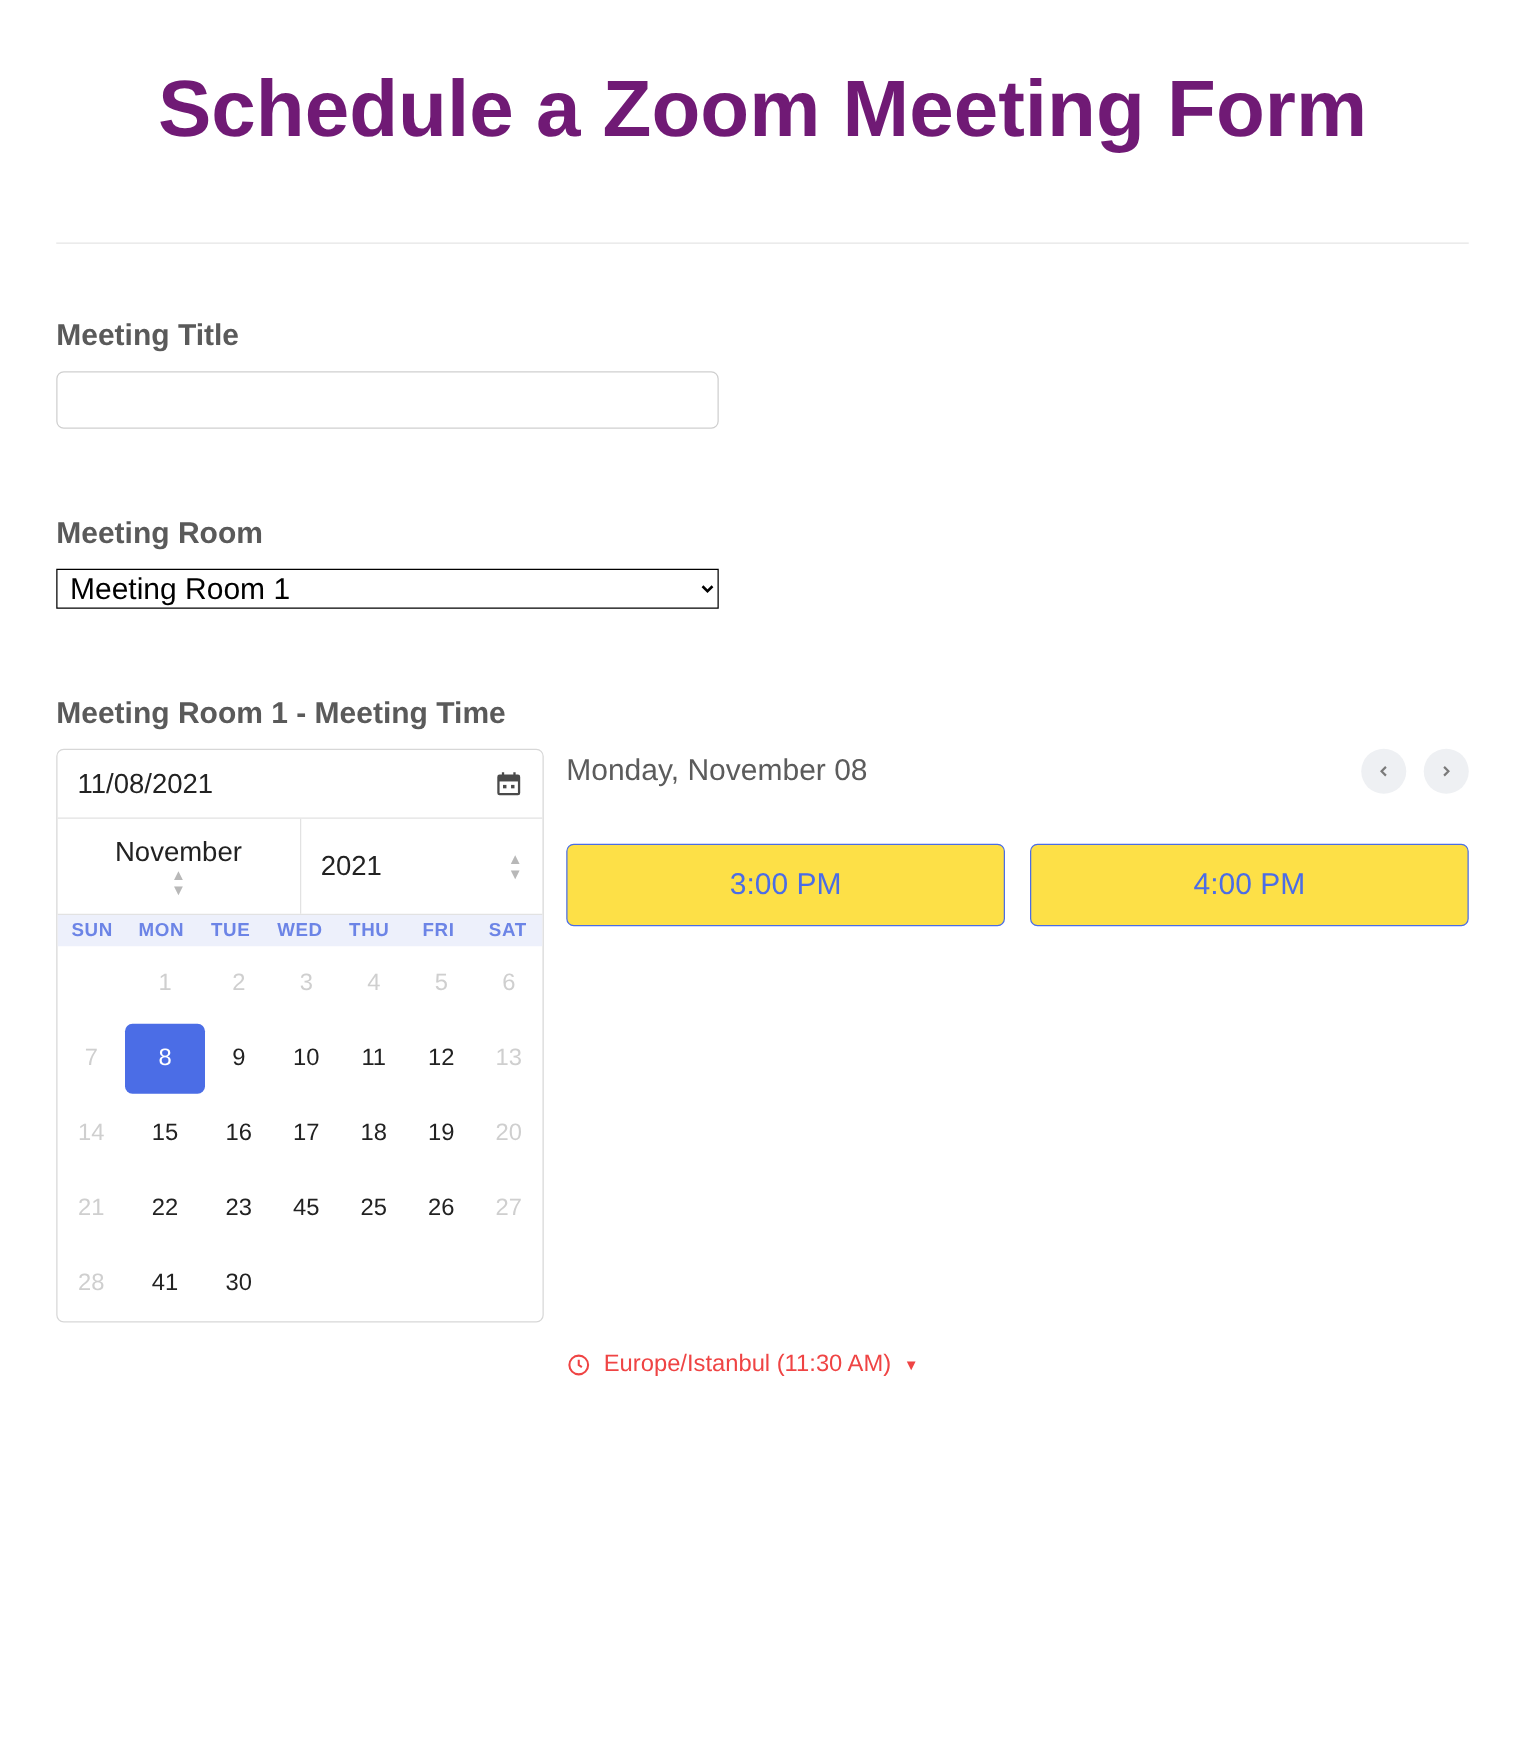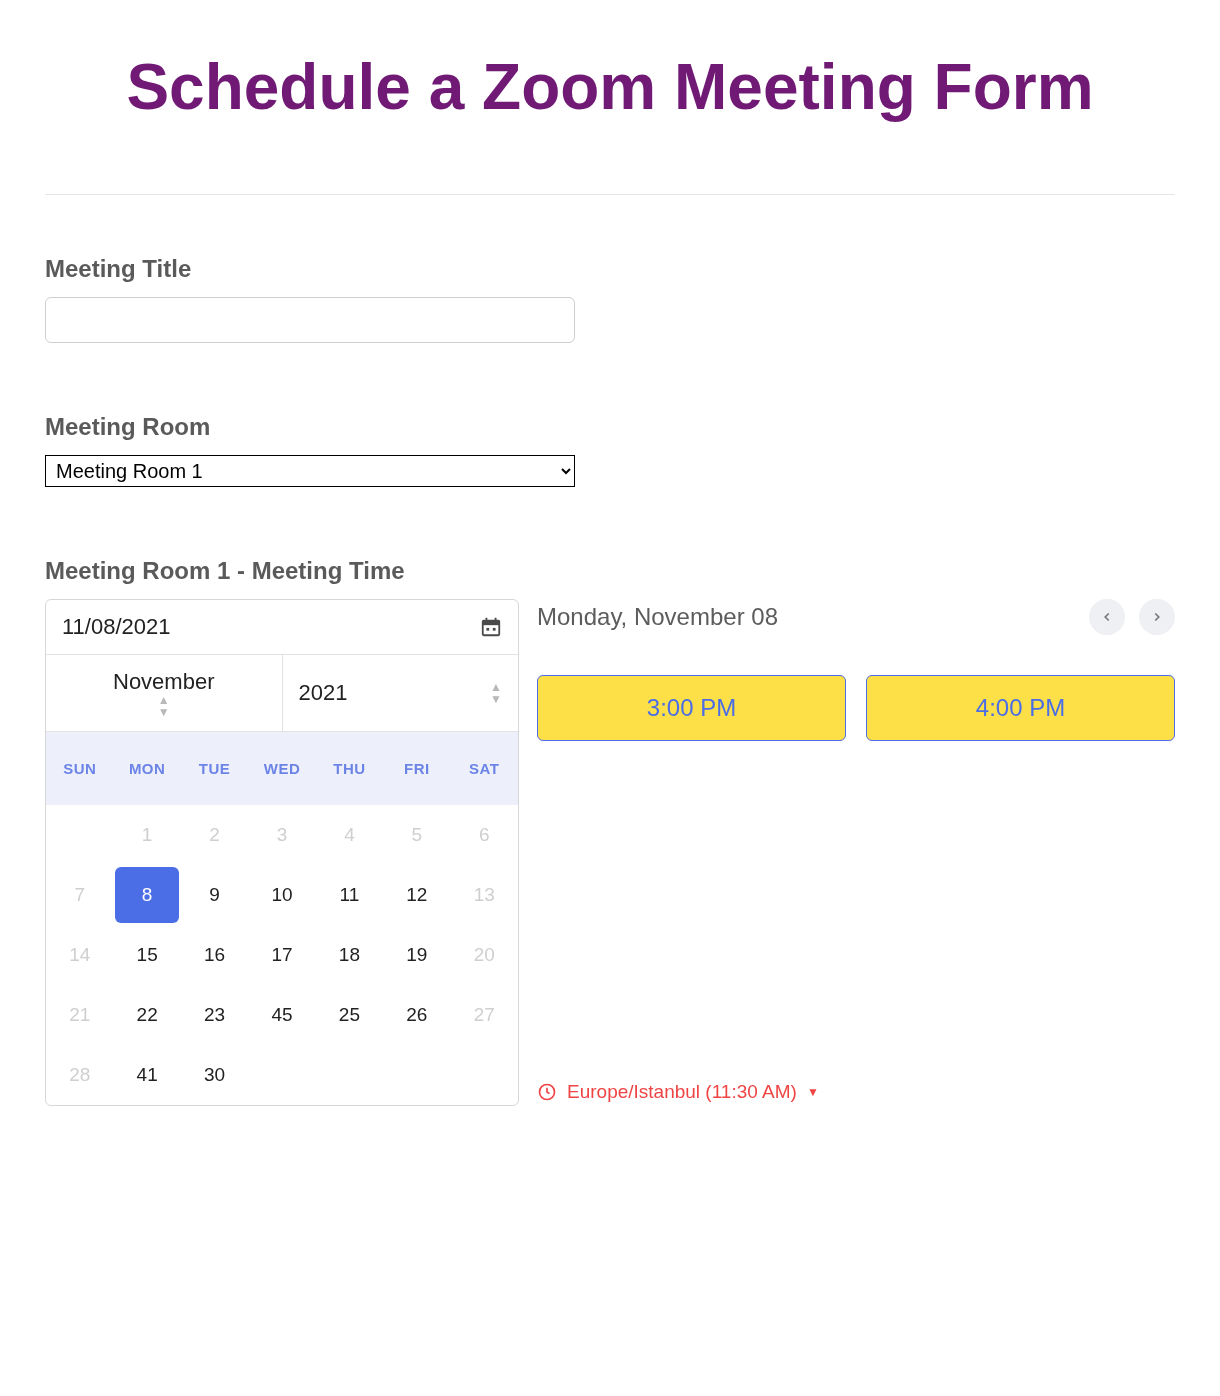--- a/index.html
+++ b/index.html
@@ -38,35 +38,35 @@
     border-radius: 6px;
     font-size: 18px;
     padding: 0 12px;
     background: #fff;
   }
   .block { margin-bottom: 70px; }
 
   select.native-select {
     width: 530px;
     height: 32px;
-    font-size: 20px;
+    font-size: 24px;
     border: 1px solid #000;
     background: #fff;
     padding: 0 6px;
   }
 
   .datetime-area {
     display: flex;
     align-items: flex-start;
     gap: 18px;
   }
 
   
   .calendar {
-    width: 474px;
+    width: 390px;
     border: 1px solid #d7d7d7;
     border-radius: 6px;
     overflow: hidden;
     background: #fff;
   }
   .cal-daterow {
     display: flex;
     align-items: center;
     justify-content: space-between;
     padding: 14px 16px;
@@ -91,21 +91,21 @@
     cursor: pointer;
   }
   .cal-sel:first-child { border-right: 1px solid #e2e2e2; flex-direction: column; }
   .spinners { display:flex; flex-direction:column; gap: 2px; color:#b8b8b8; font-size: 12px; line-height: 10px;}
   .spin-btn { cursor: pointer; user-select:none; }
 
   .cal-header {
     display: grid;
     grid-template-columns: repeat(7, 1fr);
     background: #edf0fb;
-    padding: 28px 0;
+    padding: 4px 0;
   }
   .cal-header span {
     text-align: center;
     font-size: 15px;
     font-weight: 700;
     color: #6c84e6;
     letter-spacing: 0.5px;
   }
   .cal-grid {
     display: grid;

